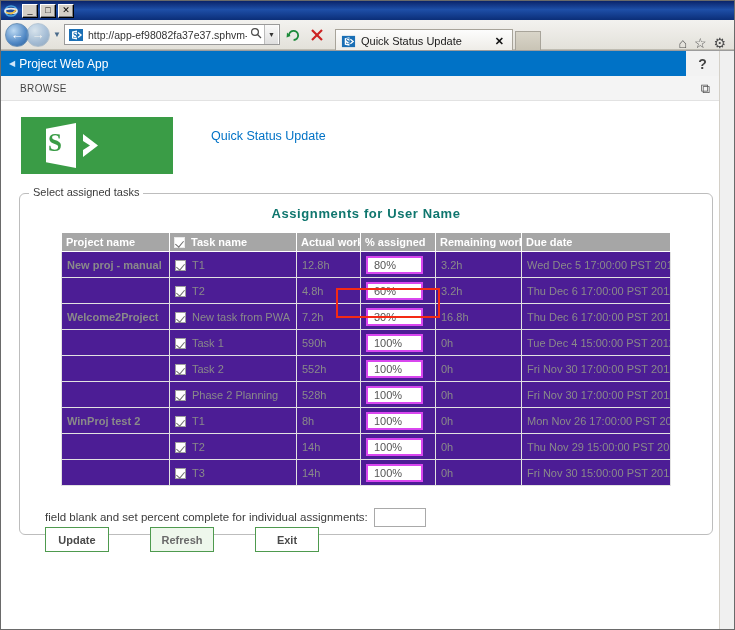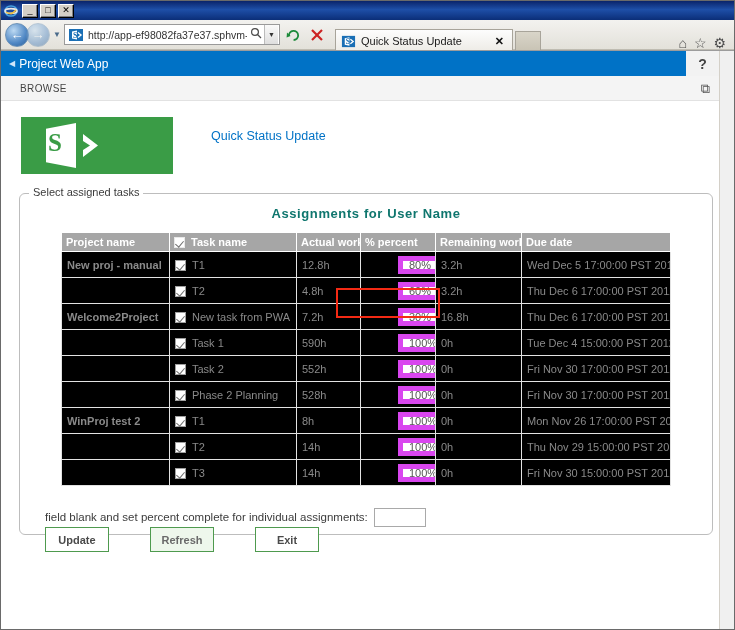--- a/index.html
+++ b/index.html
@@ -277,21 +277,21 @@
     height: 19px;
     border: 1px solid #ffffff;
     white-space: nowrap;
     overflow: hidden;
   }
   table.tasks td {
     border: 1px solid #e2e2e2;
     padding: 2px 5px;
     height: 26px;
     color: #8a8a8a;
-    background: #000000;
+    background: #4c1d95;
     white-space: nowrap;
     overflow: hidden;
     vertical-align: middle;
   }
   td.proj { color: #4a4a4a; font-weight: bold; }
   td.taskname { color: #8a8a8a; }
   td.duedate { color: #8a8a8a; }
 
   .cbx {
     display: inline-block;
@@ -308,28 +308,27 @@
     width: 4px; height: 7px;
     border: solid #707070;
     border-width: 0 1.6px 1.6px 0;
     transform: rotate(40deg);
   }
   th .cbx { border-color:#e9e9e9; vertical-align:-2px; }
   th .cbx::after { border-color:#6f6f6f; }
 
   .pctinput {
     width: 57px; height: 18px;
-    border: 5px solid #d946ef;
+    border: 2px solid #d946ef;
     background: #fff;
     font-size: 11px;
     color: #555;
     padding: 0 0 0 6px;
     font-family: "Liberation Sans", sans-serif;
     line-height: 16px;
-    margin-left: 32px;
   }
 
   
   .redbox {
     position: absolute;
     left: 316px; top: 56px;
     width: 104px; height: 30px;
     border: 2.5px solid #f42a14;
     pointer-events: none;
     z-index: 5;
@@ -491,21 +490,21 @@
                 <col style="width:86px">
                 <col style="width:149px">
               </colgroup>
               <thead>
                 <tr>
                   <th>Project name</th>
                   <th>
                     <span class="cbx"></span><span>Task name</span>
                   </th>
                   <th>Actual work</th>
-                  <th>% percent</th>
+                  <th>% assigned</th>
                   <th>Remaining work</th>
                   <th>Due date</th>
                 </tr>
               </thead>
               <tbody id="tbody">
                   <tr>
                     <td class="proj">New proj - manual</td>
                     <td class="taskname"><span class="cbx"></span><span>T1</span></td>
                     <td>12.8h</td>
                     <td><input type="text" class="pctinput" value="80%" style=""></td>

